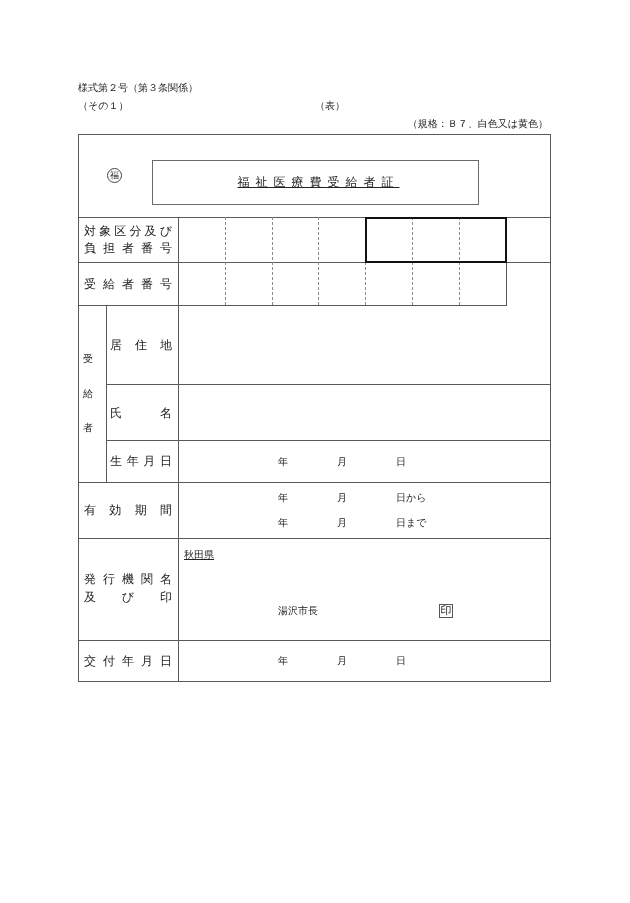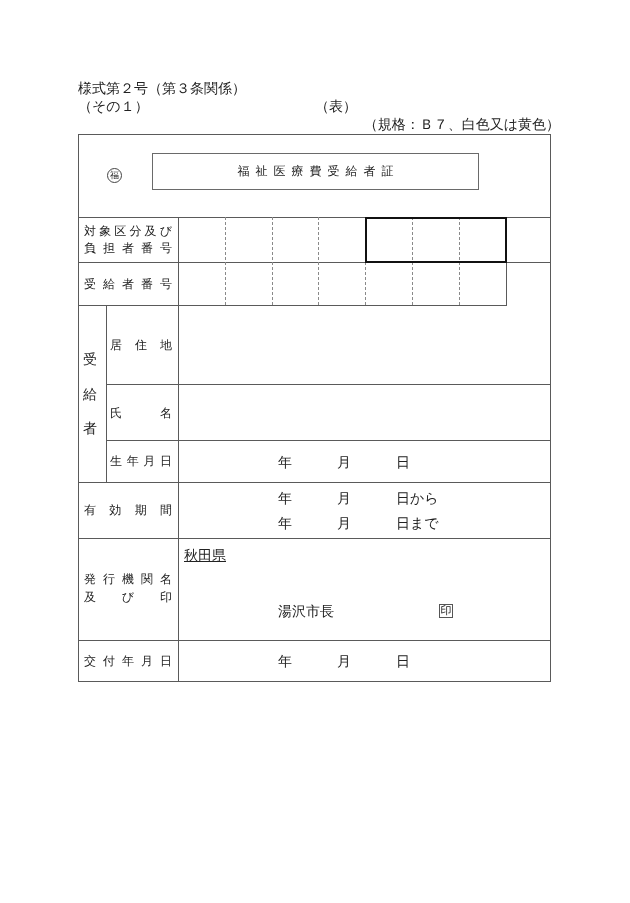--- a/index.html
+++ b/index.html
@@ -1,45 +1,45 @@
 <!DOCTYPE html>
 <html><head>
 <meta charset="utf-8">
 <style>
   html, body { margin:0; padding:0; background:#ffffff; }
   body { width:630px; height:903px; position:relative; overflow:hidden;
          font-family:"DejaVu Serif","Liberation Serif",serif; color:#222; }
-  .txt { position:absolute; font-size:14px; line-height:14px; white-space:nowrap; }
+  .txt { position:absolute; font-size:10px; line-height:14px; white-space:nowrap; }
   .hl { position:absolute; height:0; border-top:1px solid #5a5a5a; }
   .vl { position:absolute; width:0; border-left:1px solid #5a5a5a; }
   .vd { position:absolute; width:0; border-left:1px dashed #8a8a8a; }
   .frame { position:absolute; left:78px; top:134px; width:473px; height:548px;
            border:1px solid #5a5a5a; box-sizing:border-box; }
-  .title-box { position:absolute; left:152px; top:153px; width:327px; height:37px;
+  .title-box { position:absolute; left:152px; top:160px; width:327px; height:45px;
                border:1px solid #6a6a6a; box-sizing:border-box;
-               display:flex; align-items:center; justify-content:center; }
+               display:flex; align-items:center; justify-content:center;text-decoration:underline; }
   .title-text { font-size:12px; letter-spacing:6px; padding-left:6px; }
   .mark { position:absolute; left:107px; top:168px; width:15px; height:15px;
           border:1px solid #444; border-radius:50%; box-sizing:border-box;
           font-size:9px; line-height:13px; text-align:center; }
   .thick-box { position:absolute; left:365px; top:217px; width:142px; height:46px;
                border:2px solid #111; box-sizing:border-box; }
   .just { position:absolute; font-size:12px; line-height:14px; text-align:justify;
           text-align-last:justify; text-justify:inter-character; white-space:nowrap; overflow:visible; }
   .seal { position:absolute; left:439px; top:604px; width:14px; height:14px;
           border:1px solid #555; box-sizing:border-box; font-size:11px; line-height:12px; text-align:center; }
   .cell { position:absolute; }
 </style>
 </head>
 <body>
 
 <div class="txt" style="left:78px;top:81px;">様式第２号（第３条関係）</div>
 <div class="txt" style="left:78px;top:99px;">（その１）</div>
 <div class="txt" style="left:315px;top:99px;">（表）</div>
-<div class="txt" style="right:70px;top:117px;">（規格：Ｂ７、白色又は黄色）</div>
+<div class="txt" style="right:82px;top:117px;">（規格：Ｂ７、白色又は黄色）</div>
 
 <div class="frame"></div>
 
 <div class="mark">福</div>
 <div class="title-box">
   <span class="title-text">福祉医療費受給者証</span>
 </div>
 
 <div class="hl" style="left:78px;top:217px;width:473px;"></div>
 <div class="hl" style="left:78px;top:262px;width:473px;"></div>

